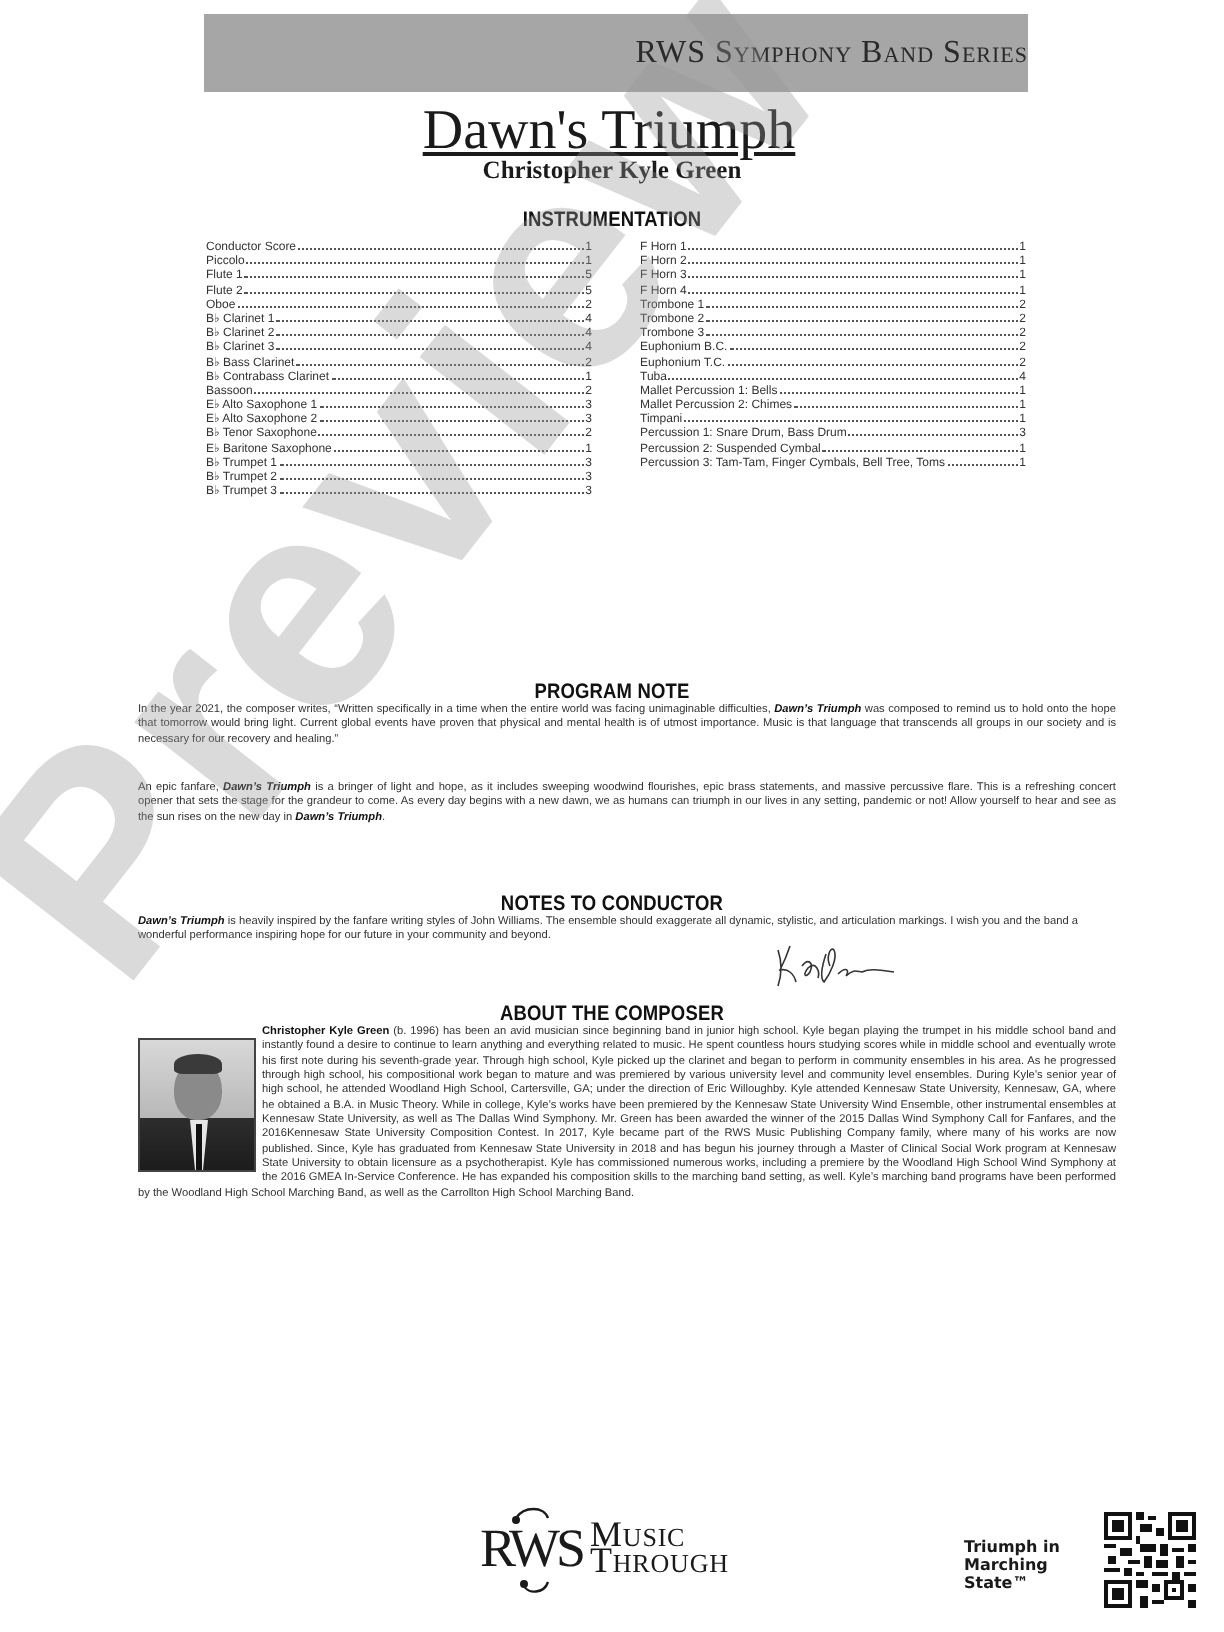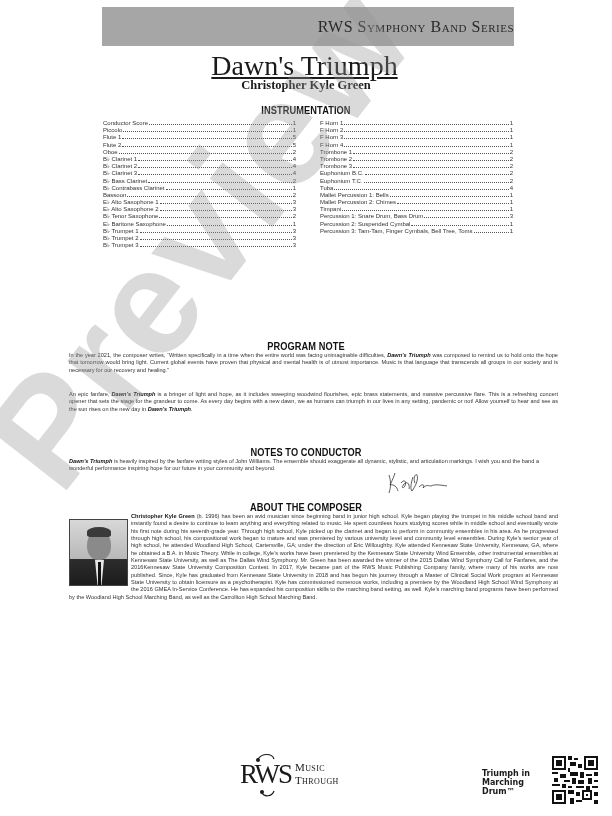--- a/index.html
+++ b/index.html
@@ -73,21 +73,21 @@
   }
 
   .footer-logo { position: absolute; left: 240px; top: 753px; width: 140px; height: 42px; }
   .logo-rws {
     position: absolute; left: 0; top: 6px; font-family: "Liberation Serif", serif; font-size: 27px;
     letter-spacing: -2px; color: #1a1a1a;
   }
   .logo-swirl { position: absolute; left: 4px; top: 0; }
   .logo-text {
     position: absolute; left: 55px; top: 8px; font-family: "Liberation Serif", serif;
-    font-size: 11px; line-height: 13px; color: #1a1a1a; font-variant: small-caps; letter-spacing: 0.4px;
+    font-size: 18px; line-height: 13px; color: #1a1a1a; font-variant: small-caps; letter-spacing: 0.4px;
   }
 
   .mm-cta {
     position: absolute; left: 482px; top: 769px; font-family: "DejaVu Sans", sans-serif;
     font-weight: bold; font-size: 8px; line-height: 9px; color: #1a1a1a;
   }
   .qr { position: absolute; left: 552px; top: 756px; width: 46px; height: 48px; }
 
   .watermark {
     position: absolute; left: 0; top: 0; width: 612px; height: 816px; pointer-events: none;
@@ -323,21 +323,21 @@
   <div class="logo-rws">RWS</div>
   <div class="logo-text">
     <div>Music</div>
     <div>Through</div>
   </div>
 </div>
 
 <div class="mm-cta">
   <div>Triumph in</div>
   <div>Marching</div>
-  <div>Drum™</div>
+  <div>State™</div>
 </div>
 
 <svg class="qr" viewBox="0 0 23 24" shape-rendering="crispEdges">
   <rect x="0" y="0" width="23" height="24" fill="#fff"></rect>
   <g fill="#111">
     <rect x="0" y="0" width="7" height="7"></rect>
       <rect x="1" y="1" width="5" height="5" fill="#fff"></rect>
       <rect x="2" y="2" width="3" height="3"></rect>
     <rect x="16" y="0" width="7" height="7"></rect>
       <rect x="17" y="1" width="5" height="5" fill="#fff"></rect>

